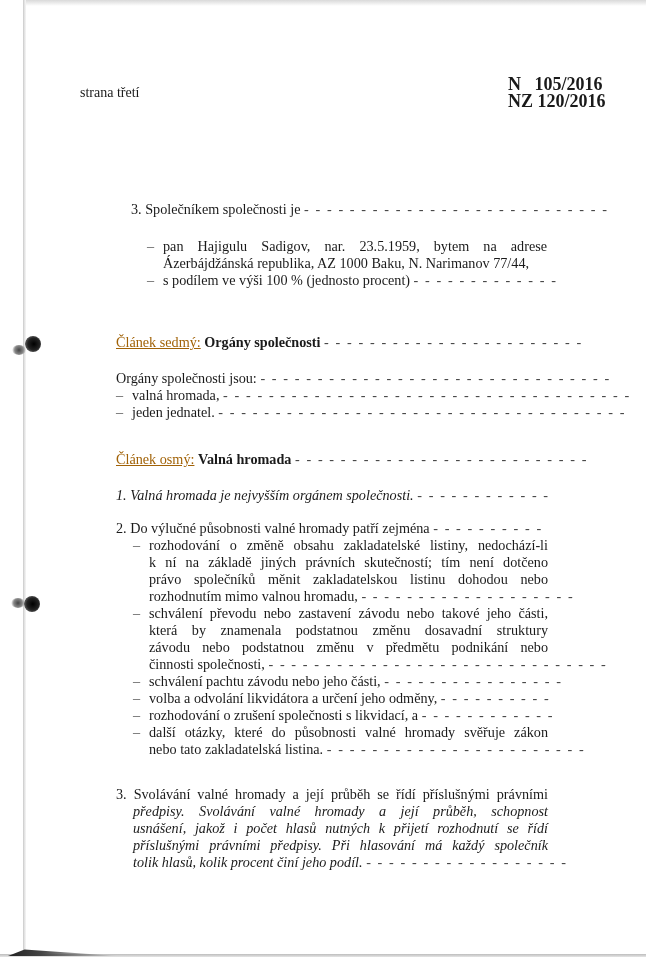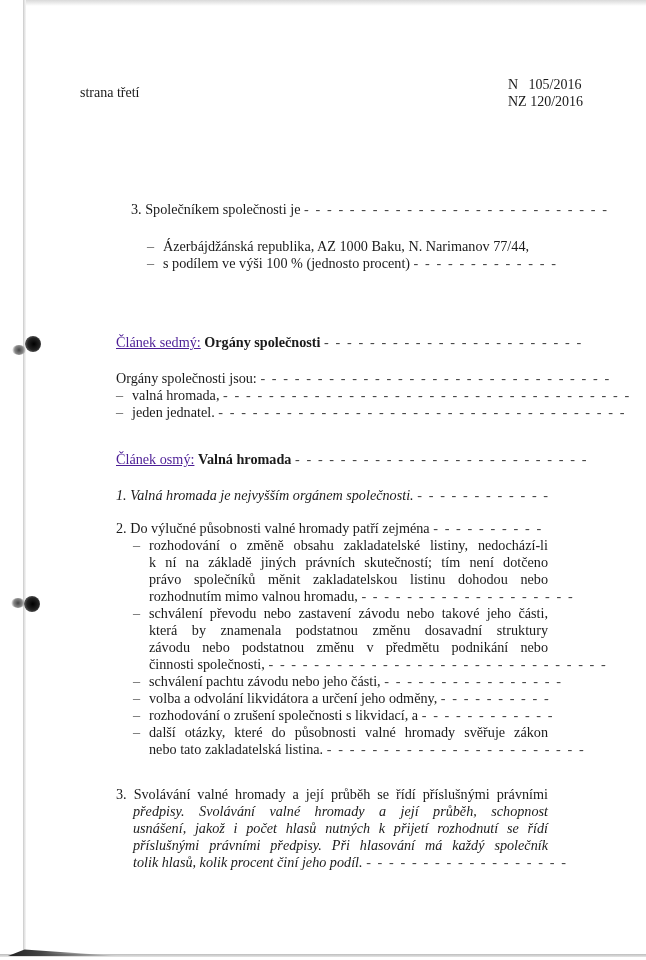--- a/index.html
+++ b/index.html
@@ -47,38 +47,38 @@
       position: absolute;
       width: 14px; height: 10px; border-radius: 50%;
       background: radial-gradient(circle, #444 0%, #888 50%, rgba(255,255,255,0) 80%);
     }
     .header-left {
       position: absolute; left: 80px; top: 84px;
       font-size: 14px;
     }
     .header-right {
       position: absolute; left: 508px; top: 76px;
-      font-size: 14px; line-height: 17px;
+      font-size: 18px; line-height: 17px; font-weight: bold;
     }
     .header-right .row { white-space: pre; }
     .para {
       position: absolute;
       left: 131px;
       width: 416px;
     }
     .line { white-space: nowrap; height: 17px; }
     .dashes { letter-spacing: 1.6px; color: #444; }
     .justify {
       text-align: justify;
       text-align-last: justify;
     }
     .bullet {
       display: inline-block; width: 16px; color: #555;
     }
-    .heading-underline { text-decoration: underline; color: #4c1d95; }
+    .heading-underline { text-decoration: underline; color: #a16207; }
     .bold { font-weight: bold; }
     .item-block { position: relative; }
     .item-block .marker {
       position: absolute; left: 0; top: 0; color: #555;
     }
   </style>
 </head>
 <body>
 
 <div class="top-shadow"></div>
@@ -99,20 +99,21 @@
 <div class="para" style="top:201px;">
   <div class="line">
     <span>3. Společníkem společnosti je</span>
     <span class="dashes">- - - - - - - - - - - - - - - - - - - - - - - - - - -</span>
   </div>
 </div>
 
 <div class="para" style="top:238px; left:147px; width:400px;">
   <div class="item-block" style="padding-left:16px;">
     <span class="marker">–</span>
+    <div class="line justify">pan  Hajigulu  Sadigov,  nar.  23.5.1959,  bytem  na  adrese</div>
     <div class="line">Ázerbájdžánská republika, AZ 1000 Baku, N. Narimanov 77/44,</div>
   </div>
   <div class="line">
     <span class="bullet">–</span><span>s podílem ve výši 100 % (jednosto procent)</span>
     <span class="dashes">- - - - - - - - - - - - -</span>
   </div>
 </div>
 
 <div class="para" style="top:334px; left:116px; width:432px;">
   <div class="line">

